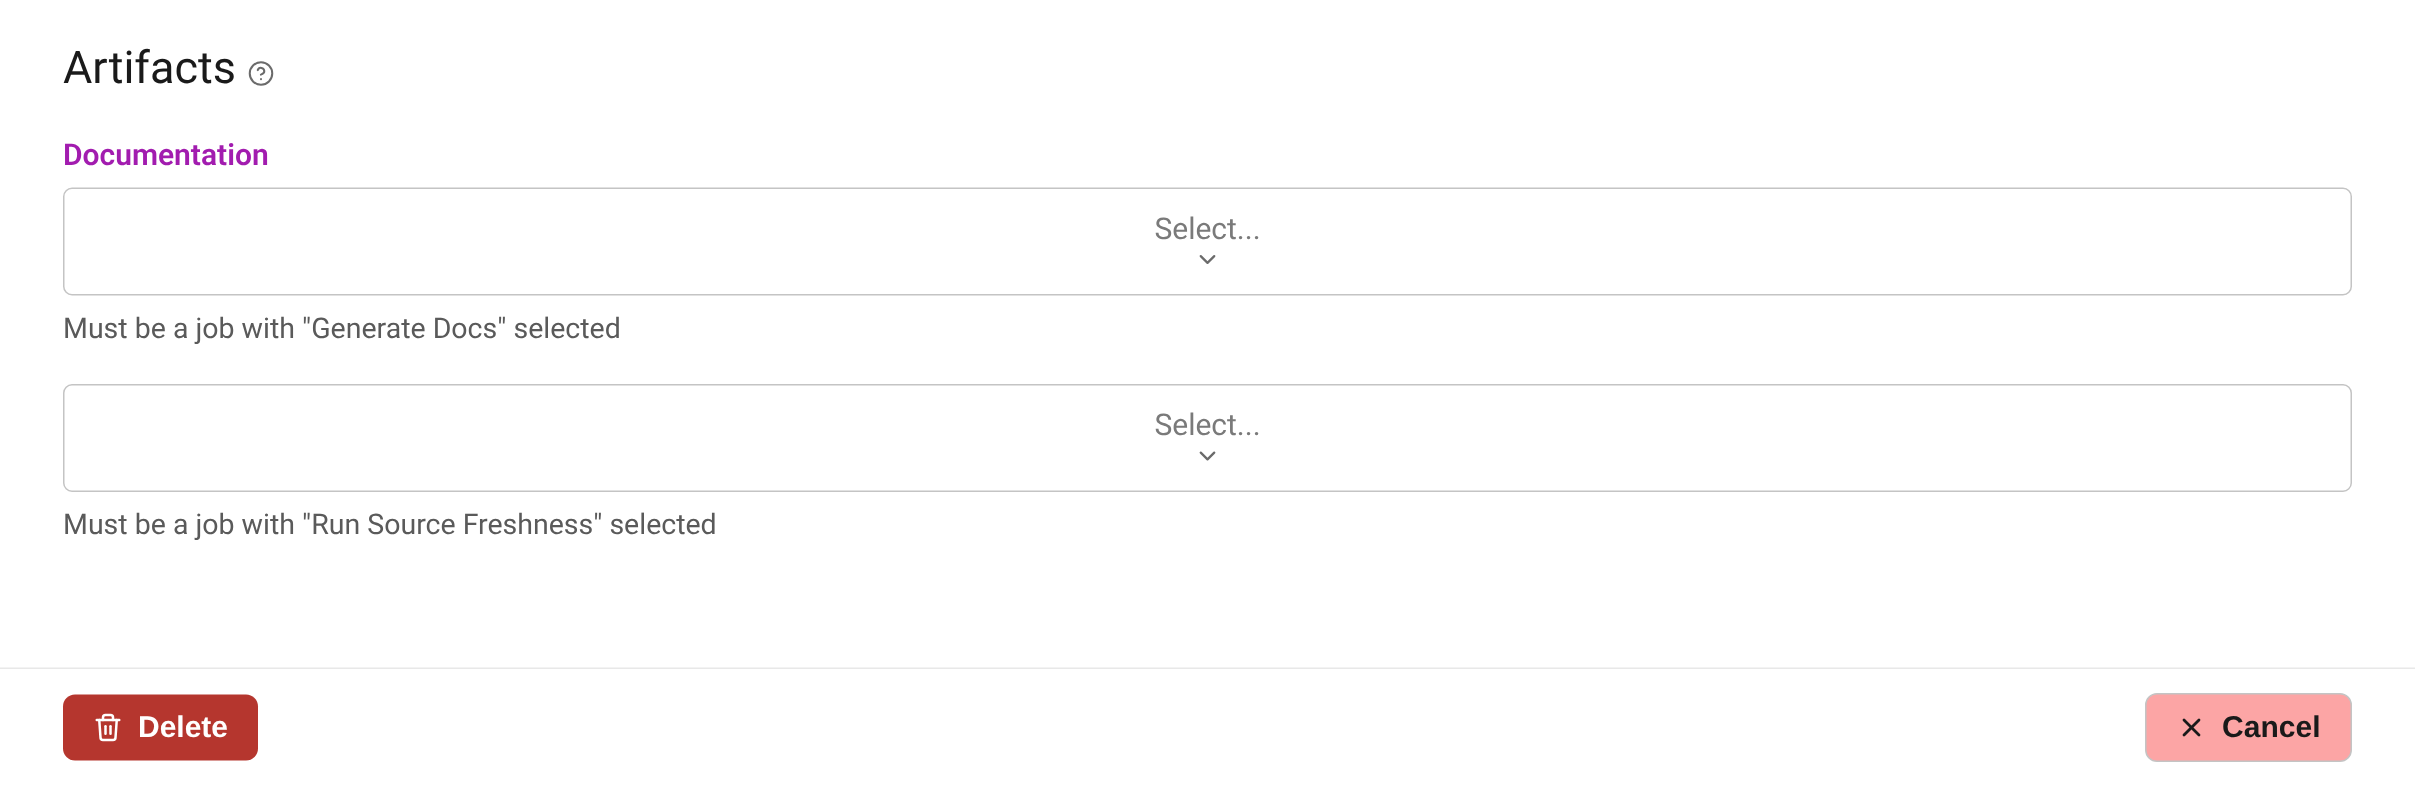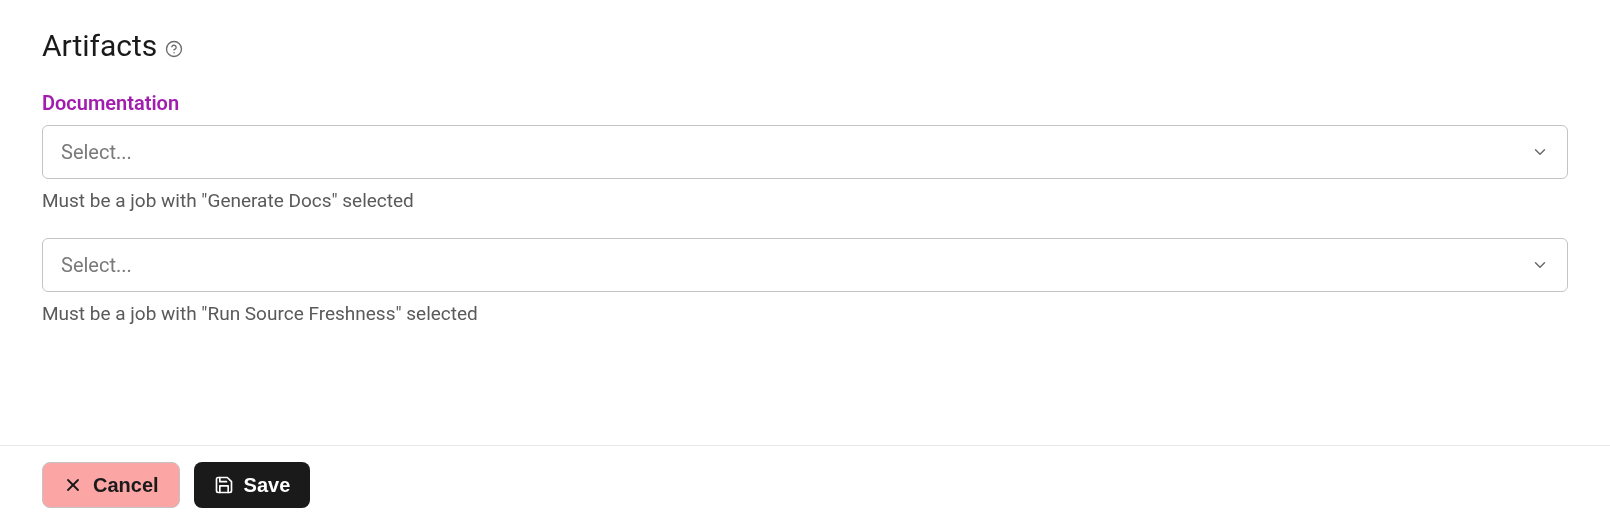--- a/index.html
+++ b/index.html
@@ -53,20 +53,21 @@
       width: 100%;
       border: 1px solid #c4c4c4;
       border-radius: 6px;
       background: #ffffff;
       padding: 14px 18px;
       display: flex;
       align-items: center;
       justify-content: space-between;
       cursor: pointer;
       font-size: 20px;
+      flex-direction: column;
     }
     .select-placeholder {
       color: #7a7a7a;
     }
     .select-chevron {
       color: #6b6b6b;
       display: inline-flex;
       align-items: center;
     }
     .help-text {
@@ -159,36 +160,38 @@
         <svg width="18" height="18" viewBox="0 0 24 24" fill="none" stroke="currentColor" stroke-width="2" stroke-linecap="round" stroke-linejoin="round">
           <polyline points="6 9 12 15 18 9"></polyline>
         </svg>
       </span>
     </div>
     <div class="help-text">Must be a job with "Run Source Freshness" selected</div>
   </div>
 </div>
 
 <div class="footer">
+  <button class="btn btn-delete">
+    <span class="icon">
+      <svg width="20" height="20" viewBox="0 0 24 24" fill="none" stroke="currentColor" stroke-width="2" stroke-linecap="round" stroke-linejoin="round">
+        <polyline points="3 6 5 6 21 6"></polyline>
+        <path d="M19 6l-1 14a2 2 0 0 1-2 2H8a2 2 0 0 1-2-2L5 6"></path>
+        <path d="M10 11v6"></path>
+        <path d="M14 11v6"></path>
+        <path d="M8 6V4a2 2 0 0 1 2-2h4a2 2 0 0 1 2 2v2"></path>
+      </svg>
+    </span>
+    <span>Delete</span>
+  </button>
 
   <div class="footer-right">
     <button class="btn btn-cancel">
       <span class="icon">
         <svg width="20" height="20" viewBox="0 0 24 24" fill="none" stroke="currentColor" stroke-width="2.2" stroke-linecap="round" stroke-linejoin="round">
           <line x1="18" y1="6" x2="6" y2="18"></line>
           <line x1="6" y1="6" x2="18" y2="18"></line>
         </svg>
       </span>
       <span>Cancel</span>
     </button>
 
-    <button class="btn btn-save">
-      <span class="icon">
-        <svg width="20" height="20" viewBox="0 0 24 24" fill="none" stroke="currentColor" stroke-width="2" stroke-linecap="round" stroke-linejoin="round">
-          <path d="M19 21H5a2 2 0 0 1-2-2V5a2 2 0 0 1 2-2h11l5 5v11a2 2 0 0 1-2 2z"></path>
-          <polyline points="17 21 17 13 7 13 7 21"></polyline>
-          <polyline points="7 3 7 8 15 8"></polyline>
-        </svg>
-      </span>
-      <span>Save</span>
-    </button>
   </div>
 </div>
 
 </body></html>

